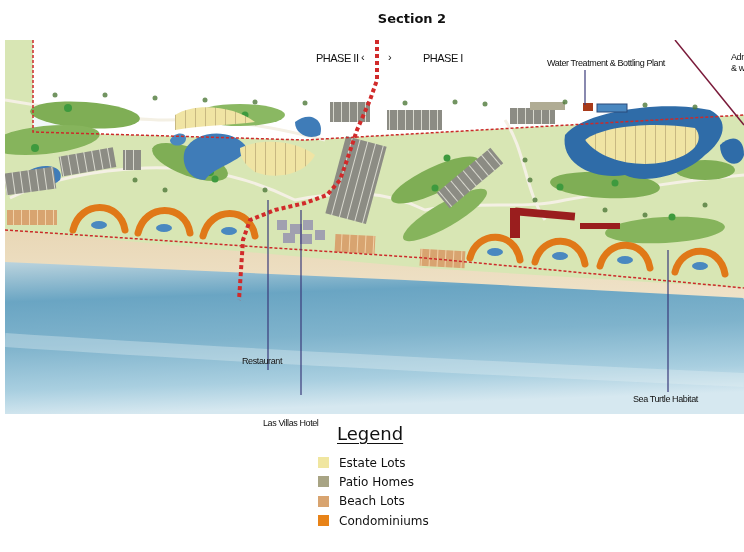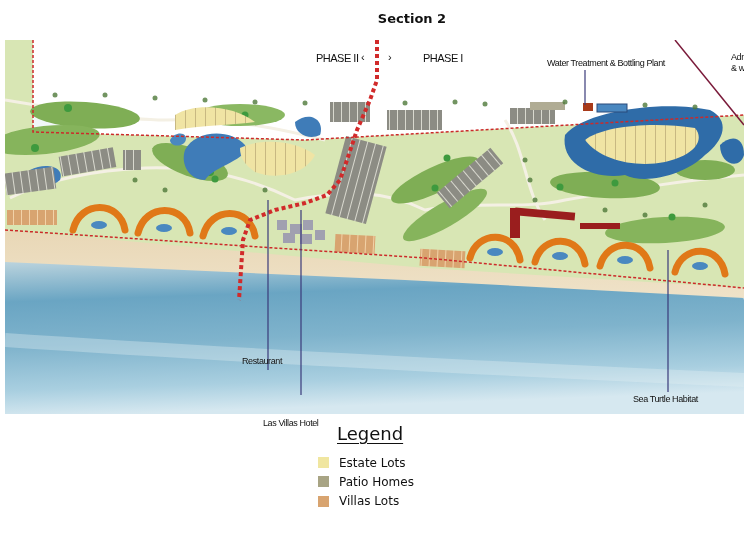--- a/index.html
+++ b/index.html
@@ -198,15 +198,19 @@
   <div class="legend-item">
     <span class="swatch" style="background:#f0e6a0"></span>
     <span class="legend-label">Estate Lots</span>
   </div>
   <div class="legend-item">
     <span class="swatch" style="background:#a8a484"></span>
     <span class="legend-label">Patio Homes</span>
   </div>
   <div class="legend-item">
     <span class="swatch" style="background:#d8a470"></span>
-    <span class="legend-label">Villas Lots</span>
+    <span class="legend-label">Beach Lots</span>
+  </div>
+  <div class="legend-item">
+    <span class="swatch" style="background:#e88318"></span>
+    <span class="legend-label">Condominiums</span>
   </div>
 </div>
 
 </body></html>

